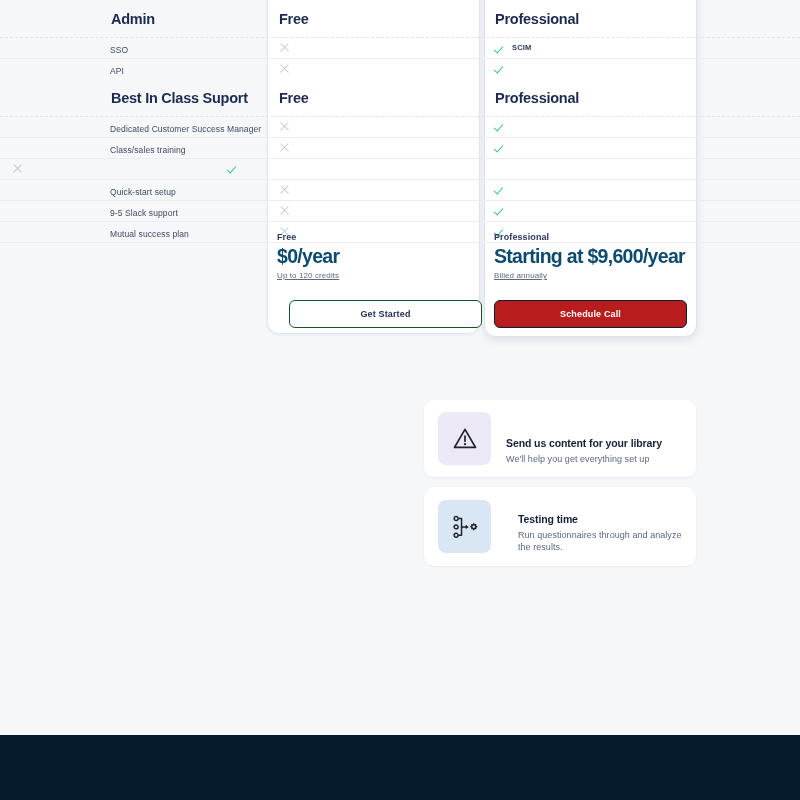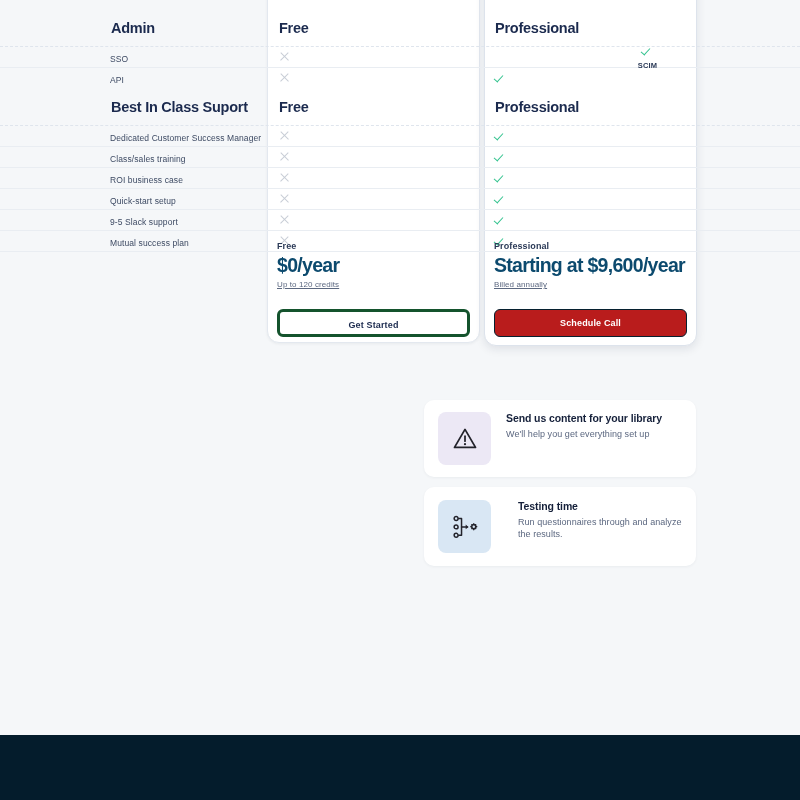--- a/index.html
+++ b/index.html
@@ -14,21 +14,21 @@
     background: #f5f7f9;
     font-family: "Liberation Sans", sans-serif;
     color: #1b2a4e;
     position: relative;
   }
 
   
   .pricing-region {
     position: absolute;
     left: 0;
-    top: 9px;
+    top: 0;
     width: 712px;
     height: 345px;
   }
 
   
   .card-shell {
     position: absolute;
     top: -60px;
     border-radius: 12px;
     background: #ffffff;
@@ -98,23 +98,21 @@
 
   .feature-label {
     font-size: 8.5px;
     color: #3d4a63;
     letter-spacing: 0.1px;
     white-space: nowrap;
   }
 
   .mark-wrap {
     display: flex;
-    align-items: center;
     gap: 5px;
-    flex-direction: column;
   }
 
   .mark-x {
     display: inline-block;
     width: 11px;
     height: 11px;
     position: relative;
     opacity: 0.55;
   }
   .mark-x::before, .mark-x::after {
@@ -189,39 +187,40 @@
     text-align: center;
     border-radius: 6px;
     font-size: 9px;
     font-weight: bold;
     letter-spacing: 0.15px;
     cursor: pointer;
     user-select: none;
   }
   .cta-outline {
     background: #ffffff;
-    border: 3px solid #14532d;
+    border: 1px solid #14532d;
     color: #1b2a4e;
+    margin-left: 12px;
   }
   .cta-solid {
     background: #b91c1c;
     border: 1px solid #06202f;
     color: #ffffff;
   }
 
   
   .steps {
     position: absolute;
     left: 424px;
     top: 400px;
     width: 272px;
   }
   .step-card {
     display: flex;
-    align-items: flex-start;
+    align-items: flex-end;
     gap: 15px;
     background: #ffffff;
     border-radius: 10px;
     padding: 12px 14px;
     margin-bottom: 10px;
     box-shadow: 0 1px 3px rgba(16, 32, 56, 0.05);
   }
   .step-card.tall { padding: 13px 14px; gap: 27px; }
 
   .step-icon {
@@ -329,23 +328,20 @@
 
     <div class="trow trow-feature">
       <div class="col-feature">
         <span class="feature-label">Class/sales training</span>
       </div>
       <div class="col-free"><span class="mark-x"></span></div>
       <div class="col-pro"><span class="mark-check"></span></div>
     </div>
 
     <div class="trow trow-feature">
-      <div class="col-feature">
-        <span class="feature-label">ROI business case</span>
-      </div>
       <div class="col-free"><span class="mark-x"></span></div>
       <div class="col-pro"><span class="mark-check"></span></div>
     </div>
 
     <div class="trow trow-feature">
       <div class="col-feature">
         <span class="feature-label">Quick-start setup</span>
       </div>
       <div class="col-free"><span class="mark-x"></span></div>
       <div class="col-pro"><span class="mark-check"></span></div>

